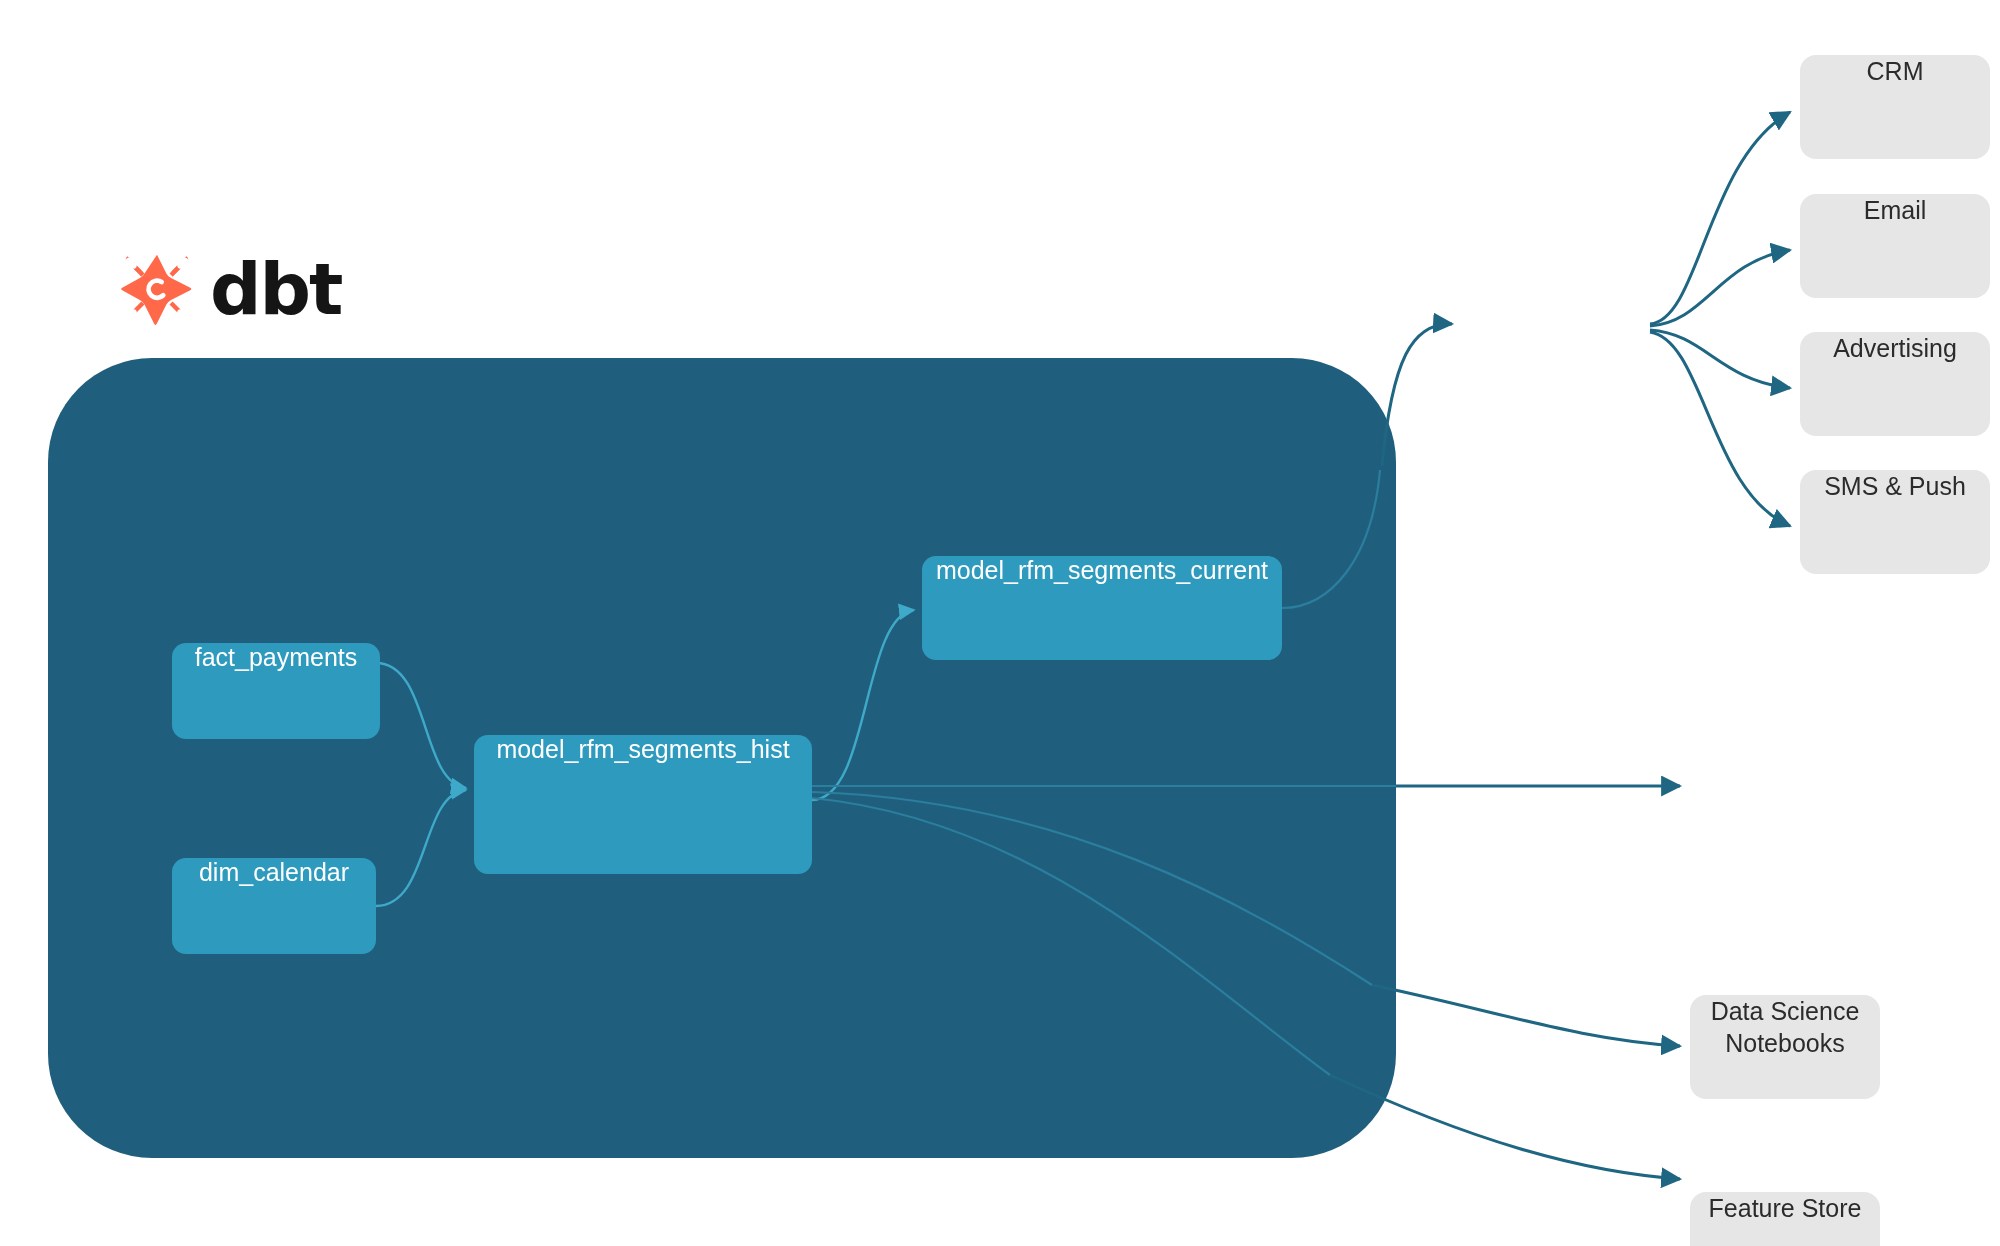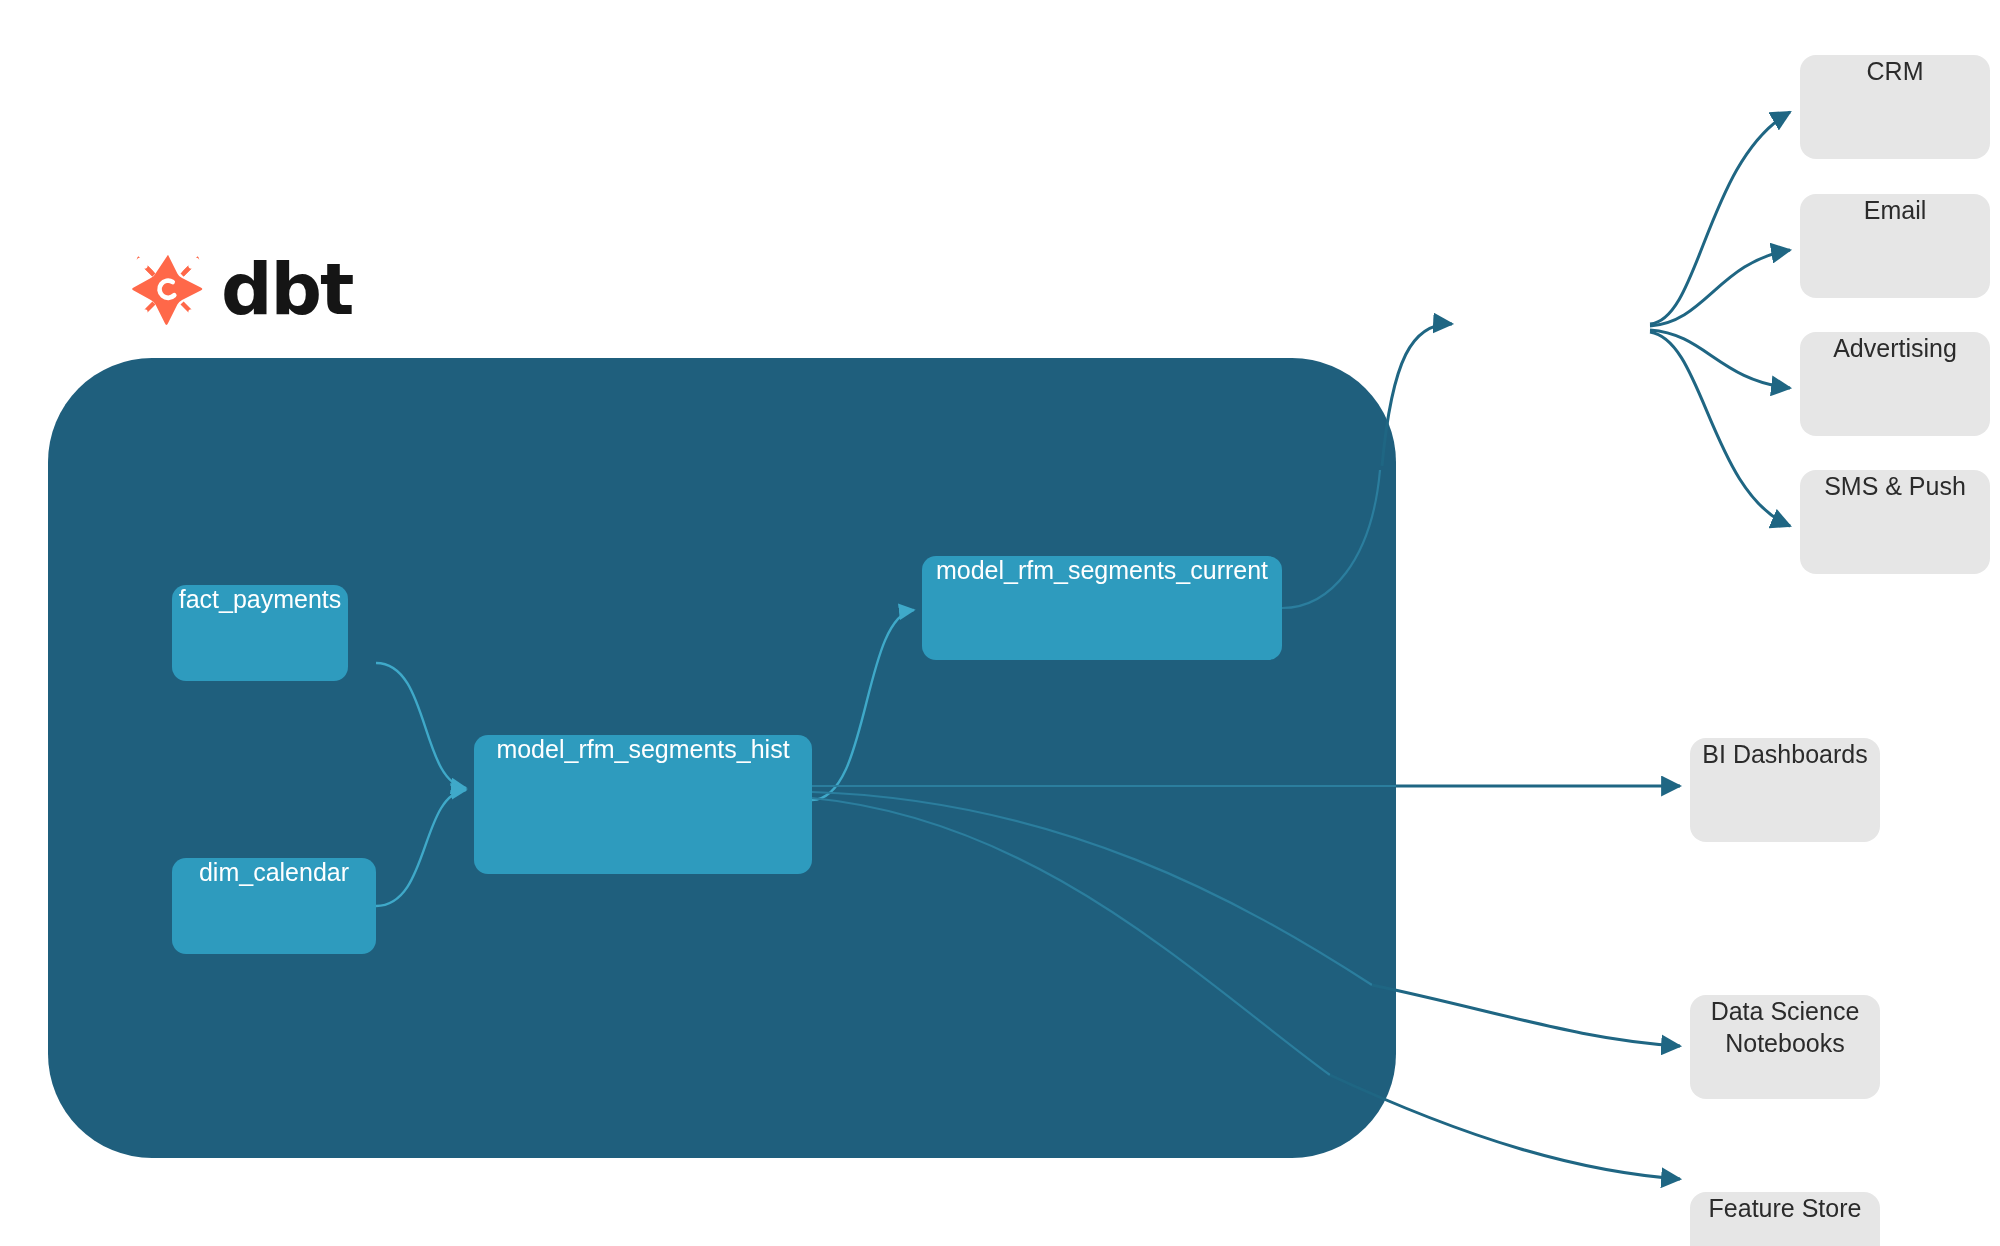--- a/index.html
+++ b/index.html
@@ -16,21 +16,21 @@
   #stage {
     position: relative;
     width: 2000px;
     height: 1246px;
     background: #ffffff;
   }
 
   
   #dbt-logo {
     position: absolute;
-    left: 129px;
+    left: 118px;
     top: 250px;
     display: flex;
     align-items: center;
     gap: 14px;
   }
   #dbt-logo .mark {
     width: 78px;
     height: 78px;
     display: block;
   }
@@ -95,21 +95,21 @@
   .node-dest {
     background: #E6E6E6;
     color: #2B2B2B;
     border-radius: 16px;
     font-size: 25px;
     line-height: 1.28;
     z-index: 7;
   }
 
   
-  #node-fact-payments        { left: 172px;  top: 585px;  width: 176px; height: 96px; }
+  #node-fact-payments        { left: 172px;  top: 643px;  width: 208px; height: 96px; }
   #node-dim-calendar         { left: 172px;  top: 858px;  width: 204px; height: 96px; }
   #node-rfm-hist             { left: 474px;  top: 735px;  width: 338px; height: 139px; }
   #node-rfm-current          { left: 922px;  top: 556px;  width: 360px; height: 104px; }
   #node-reverse-etl          { left: 1462px; top: 272px;  width: 186px; height: 104px; }
 
   #node-crm                  { left: 1800px; top: 55px;   width: 190px; height: 104px; }
   #node-email                { left: 1800px; top: 194px;  width: 190px; height: 104px; }
   #node-advertising          { left: 1800px; top: 332px;  width: 190px; height: 104px; }
   #node-sms-push             { left: 1800px; top: 470px;  width: 190px; height: 104px; }
 
@@ -207,23 +207,20 @@
   </div>
 
   <div class="node node-dest" id="node-advertising">
     <span>Advertising</span>
   </div>
 
   <div class="node node-dest" id="node-sms-push">
     <span>SMS &amp; Push</span>
   </div>
 
-  <div class="node node-dest" id="node-bi-dashboards">
-    <span>BI Dashboards</span>
-  </div>
 
   <div class="node node-dest" id="node-ds-notebooks">
     <span>
       <span>Data Science</span><br>
       <span>Notebooks</span>
     </span>
   </div>
 
   <div class="node node-dest" id="node-feature-store">
     <span>Feature Store</span>

